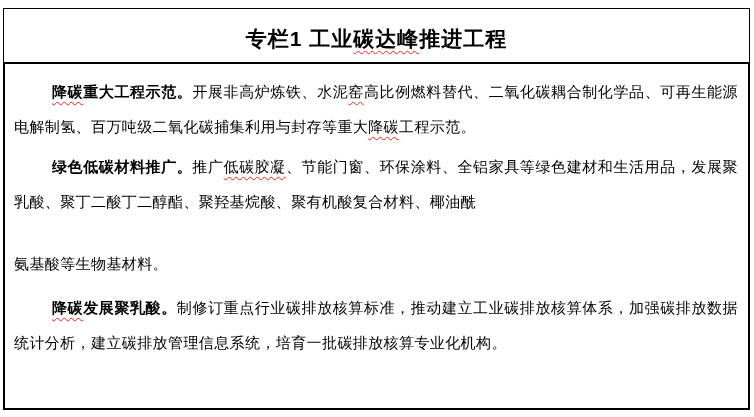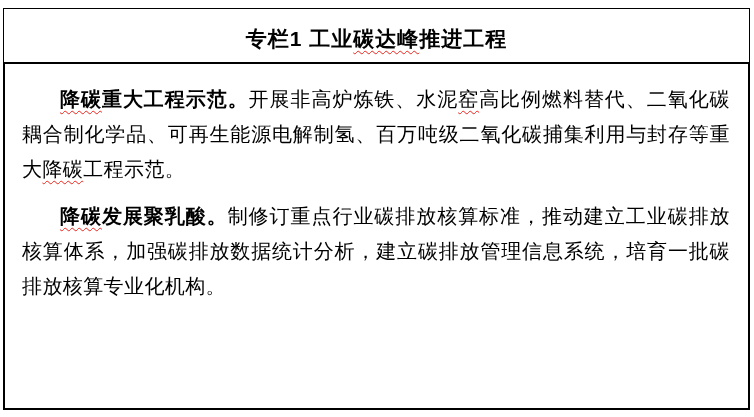--- a/index.html
+++ b/index.html
@@ -36,23 +36,23 @@
   .body-box{
     position:absolute;
     left:3px;top:62px;
     width:747px;height:348px;
     box-sizing:border-box;
     border:2px solid var(--border);
     padding:6px 6px 0 5px;
     background:#ffffff;
   }
   .para{
-    margin:12px;
+    margin:4px;
     font-family:"Liberation Serif","DejaVu Serif",serif;
-    font-size:20px;
+    font-size:15px;
     line-height:35px;
     letter-spacing:0.4px;
     text-align:justify;
     text-justify:inter-character;
     text-indent:38px;
     color:var(--text);
   }
   .para.continuation{
     text-indent:0;
     margin-top:27px;
@@ -80,19 +80,21 @@
 <div class="page">
 
   <div class="title-box">
     <h1 class="title"><span>专栏1 工业</span><span class="sq">碳达峰</span><span>推进工程</span></h1>
   </div>
 
   <div class="body-box">
 
     <p class="para"><span class="lead"><span class="sq">降碳</span><span>重大工程示范。</span></span><span>开展非高炉炼铁、水泥</span><span class="sq">窑</span><span>高比例燃料替代、二氧化碳耦合制化学品、可再生能源电解制氢、百万吨级二氧化碳捕集利用与封存等重大</span><span class="sq">降碳</span><span>工程示范。</span></p>
 
+    <p class="para"><span class="lead">绿色低碳材料推广。</span><span>推广</span><span class="sq">低碳胶凝</span><span>、节能门窗、环保涂料、全铝家具等绿色建材和生活用品，发展聚乳酸、聚丁二酸丁二醇酯、聚羟基烷酸、聚有机酸复合材料、椰油酰</span></p>
 
+    <p class="para continuation"><span>氨基酸等生物基材料。</span></p>
 
     <p class="para p3"><span class="lead"><span class="sq">降碳</span><span>发展聚乳酸。</span></span><span>制修订重点行业碳排放核算标准，推动建立工业碳排放核算体系，加强碳排放数据统计分析，建立碳排放管理信息系统，培育一批碳排放核算专业化机构。</span></p>
 
   </div>
 
 </div>
 
 </body></html>

